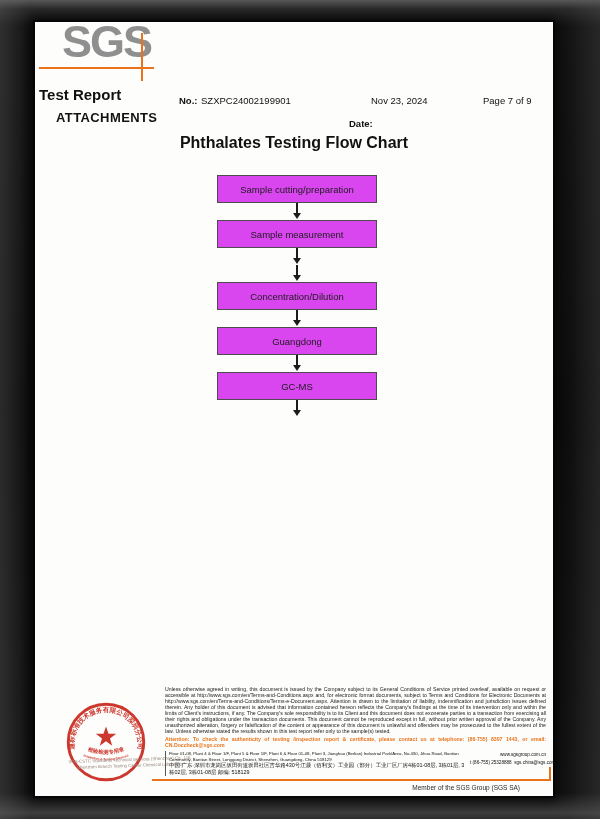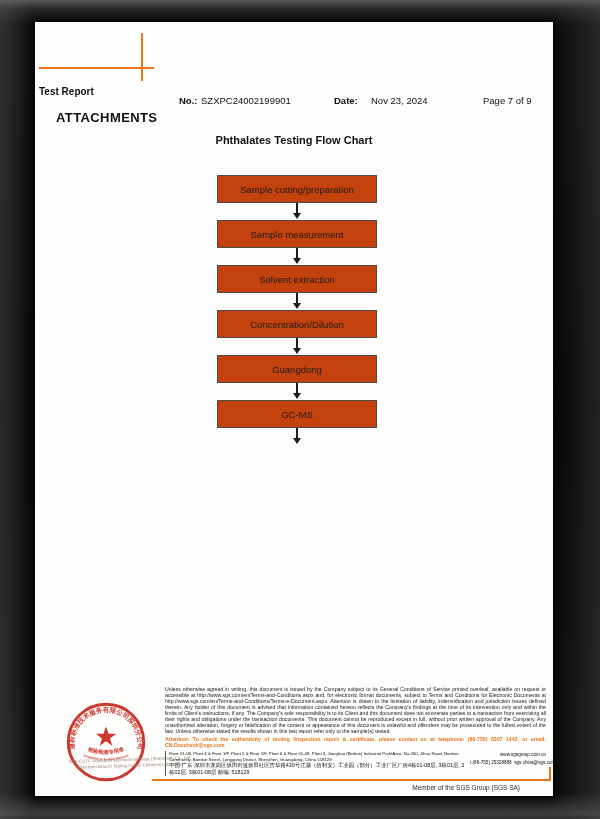--- a/index.html
+++ b/index.html
@@ -21,32 +21,32 @@
     background:#fdfdfc;color:#1c1c1c;
     box-shadow:0 0 0 2px #060606, 0 0 12px 5px rgba(0,0,0,.75);
   }
   
   .logo-text{
     position:absolute;left:27px;top:-6px;
     font-size:45px;font-weight:bold;letter-spacing:-2px;color:#8f8f8f;
   }
   .logo-hline{position:absolute;left:4px;top:45px;width:115px;height:2px;background:#e8731a;}
   .logo-vline{position:absolute;left:106px;top:11px;width:2px;height:48px;background:#e8731a;}
-  .report-title{position:absolute;left:4px;top:64px;font-size:10px;font-weight:bold;color:#111;}
+  .report-title{position:absolute;left:4px;top:64px;font-size:15px;font-weight:bold;color:#111;}
   .attachments{position:absolute;left:21px;top:88px;font-size:13px;font-weight:bold;letter-spacing:.4px;color:#111;}
   .meta{position:absolute;top:73px;font-size:9.5px;color:#111;white-space:nowrap;}
   .meta.lbl{font-weight:bold;padding-left:11px;}
   .m-no-l{left:133px;} .m-no-v{left:166px;}
-  .m-date-l{left:288px;} .m-date-v{left:336px;}
+  .m-date-l{left:303px;margin-top:23px;} .m-date-v{left:336px;}
   .m-page{left:448px;}
   
-  .chart-title{position:absolute;left:0;right:0;top:112px;text-align:center;font-size:11px;font-weight:bold;color:#111;}
+  .chart-title{position:absolute;left:0;right:0;top:112px;text-align:center;font-size:16px;font-weight:bold;color:#111;}
   .flow{position:absolute;left:182px;top:153px;width:160px;}
   .flow-box{
-    box-sizing:border-box;height:28px;border:1px solid #4d4d4d;background:#c2410c;
+    box-sizing:border-box;height:28px;border:1px solid #4d4d4d;background:#d946ef;
     display:flex;align-items:center;justify-content:center;
     font-size:9.5px;color:#1c1c1c;
   }
   .flow-arrow{height:17px;display:flex;flex-direction:column;align-items:center;justify-content:flex-start;}
   .flow-arrow .stem{width:1.6px;height:10px;background:#1c1c1c;}
   .flow-arrow .head{width:0;height:0;border-left:4px solid transparent;border-right:4px solid transparent;border-top:6px solid #1c1c1c;}
   
   .fine{
     position:absolute;left:130px;top:664px;width:381px;
     font-size:5.2px;line-height:1.16;text-align:justify;color:#222;
@@ -70,20 +70,21 @@
     font-size:4.4px;line-height:1.35;color:#9a8a80;transform:rotate(-2deg);
   }
 </style>
 </head>
 <body>
 
 <div class="frame"></div>
 
 <div class="page">
 
+  <div class="logo-text">SGS</div>
   <div class="logo-hline"></div>
   <div class="logo-vline"></div>
 
   <div class="report-title">Test Report</div>
   <div class="attachments">ATTACHMENTS</div>
 
   <span class="meta lbl m-no-l">No.:</span>
   <span class="meta m-no-v">SZXPC24002199901</span>
   <span class="meta lbl m-date-l">Date:</span>
   <span class="meta m-date-v">Nov 23, 2024</span>
@@ -95,21 +96,20 @@
     <div class="flow-box">Sample cutting/preparation</div>
     <div class="flow-arrow">
         <div class="stem"></div>
         <div class="head"></div>
       </div>
     <div class="flow-box">Sample measurement</div>
     <div class="flow-arrow">
         <div class="stem"></div>
         <div class="head"></div>
       </div>
-    <div class="flow-box">Solvent extraction</div>
     <div class="flow-arrow">
         <div class="stem"></div>
         <div class="head"></div>
       </div>
     <div class="flow-box">Concentration/Dilution</div>
     <div class="flow-arrow">
         <div class="stem"></div>
         <div class="head"></div>
       </div>
     <div class="flow-box">Guangdong</div>

